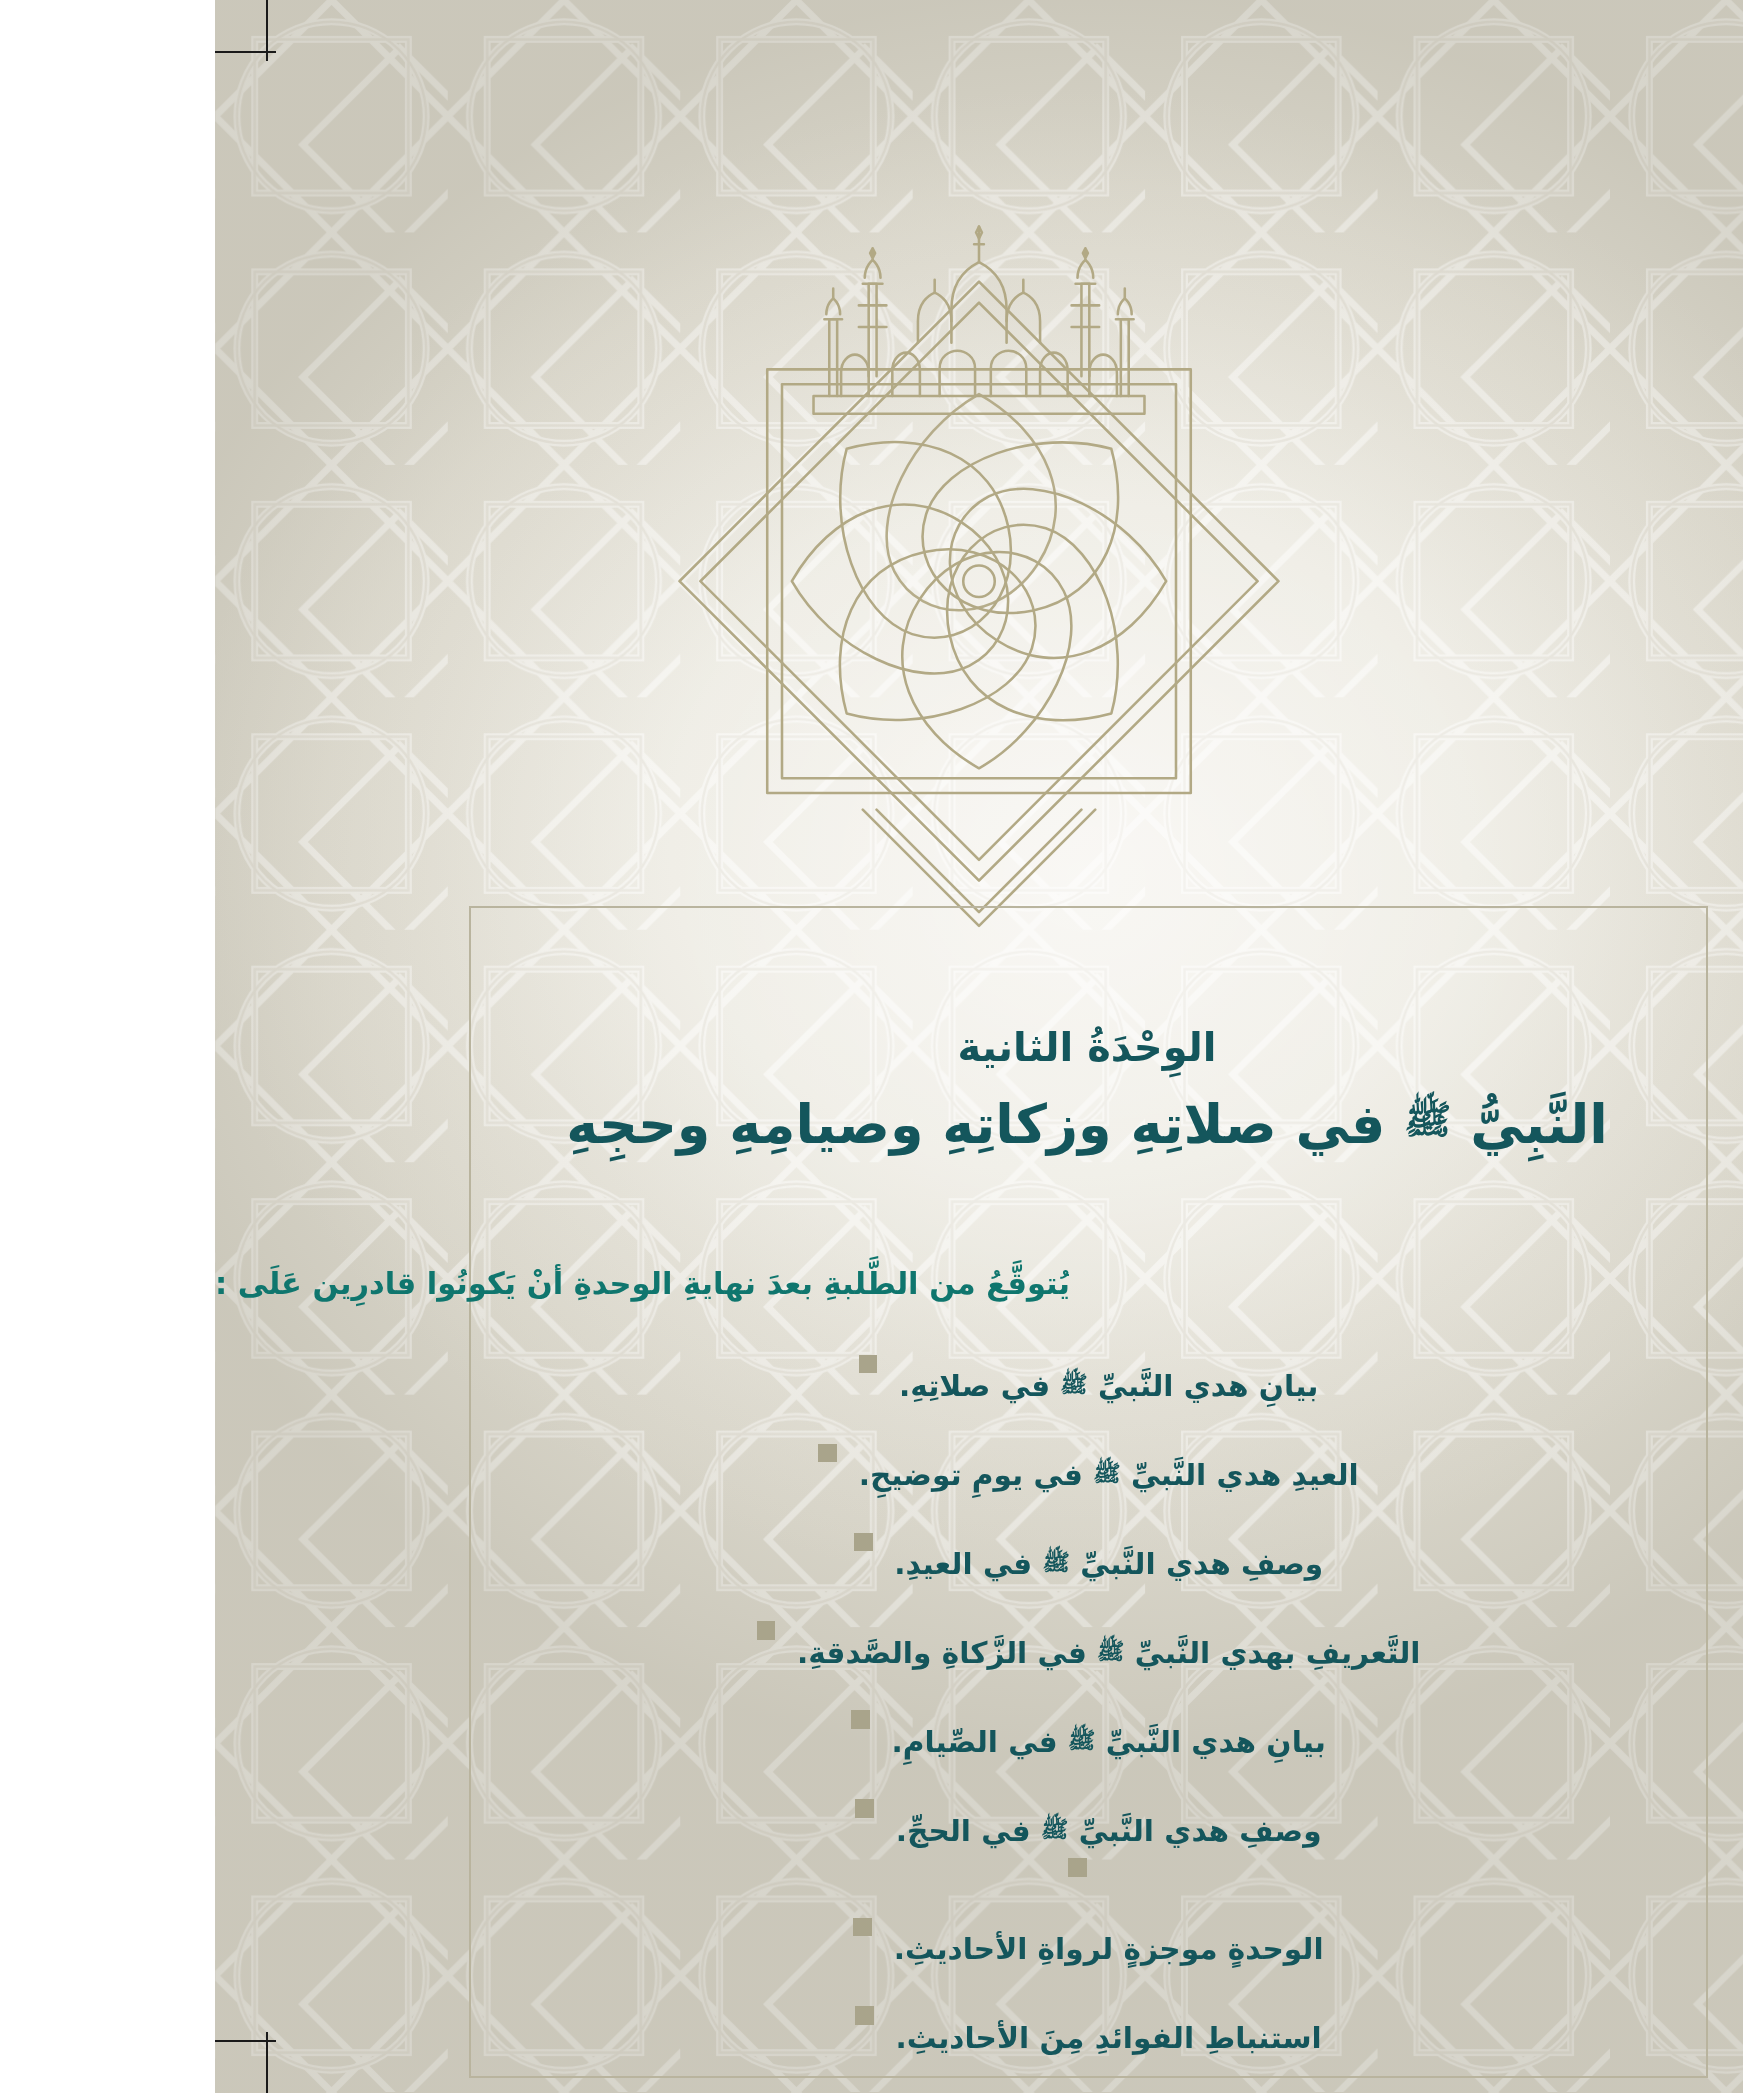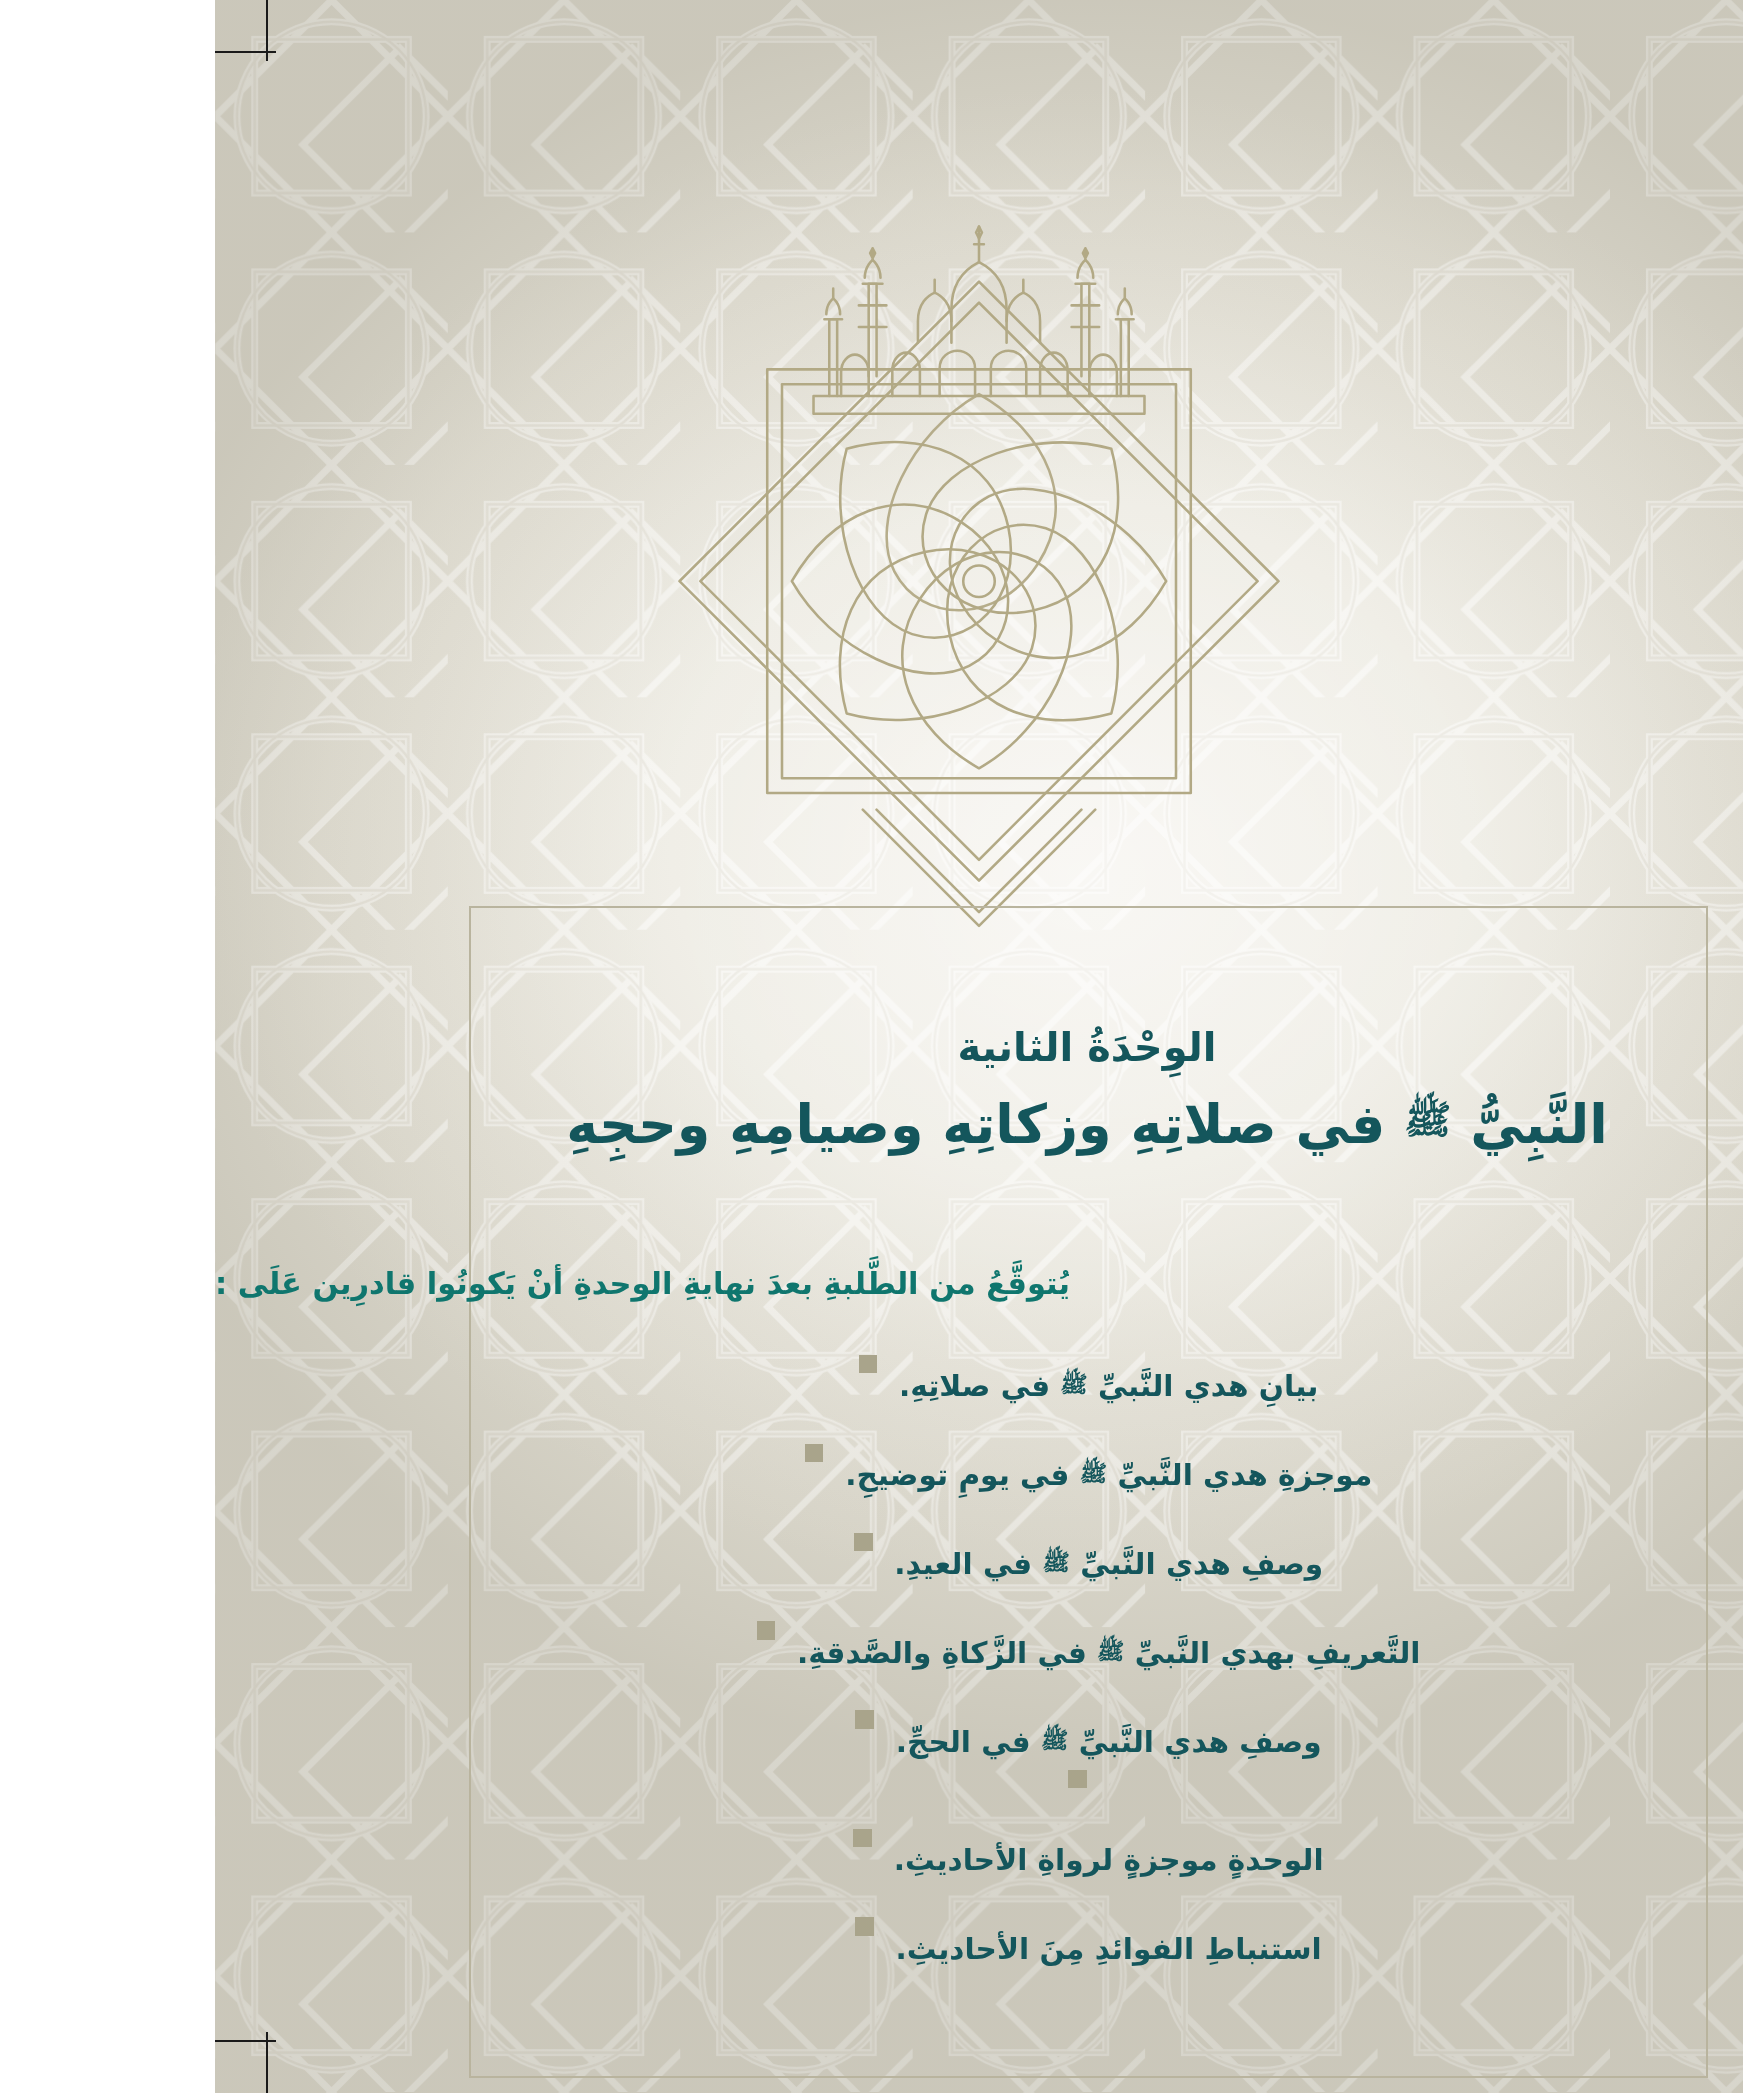--- a/index.html
+++ b/index.html
@@ -310,21 +310,21 @@
         <span class="gap"></span>
         <span class="bull bullet"></span>
         <span class="spacer-r"></span>
       </span>
     </li>
 
     <li>
       <span class="obj-row">
         <span class="spacer-l"></span>
         <span class="txt obj-text">
-          <span>موجزةِ هدي النَّبيِّ</span>
+          <span>العيدِ هدي النَّبيِّ</span>
           <span class="salla-sm">ﷺ</span>
           <span>في يومِ توضيحِ.</span>
         </span>
         <span class="gap"></span>
         <span class="bull bullet"></span>
         <span class="spacer-r"></span>
       </span>
     </li>
 
     <li>
@@ -348,20 +348,33 @@
           <span>التَّعريفِ بهدي النَّبيِّ</span>
           <span class="salla-sm">ﷺ</span>
           <span>في الزَّكاةِ والصَّدقةِ.</span>
         </span>
         <span class="gap"></span>
         <span class="bull bullet"></span>
         <span class="spacer-r"></span>
       </span>
     </li>
 
+    <li>
+      <span class="obj-row">
+        <span class="spacer-l"></span>
+        <span class="txt obj-text">
+          <span>بيانِ هدي النَّبيِّ</span>
+          <span class="salla-sm">ﷺ</span>
+          <span>في الصِّيامِ.</span>
+        </span>
+        <span class="gap"></span>
+        <span class="bull bullet"></span>
+        <span class="spacer-r"></span>
+      </span>
+    </li>
 
     <li>
       <span class="obj-row">
         <span class="spacer-l"></span>
         <span class="txt obj-text">
           <span>وصفِ هدي النَّبيِّ</span>
           <span class="salla-sm">ﷺ</span>
           <span>في الحجِّ.</span>
         </span>
         <span class="gap"></span>

